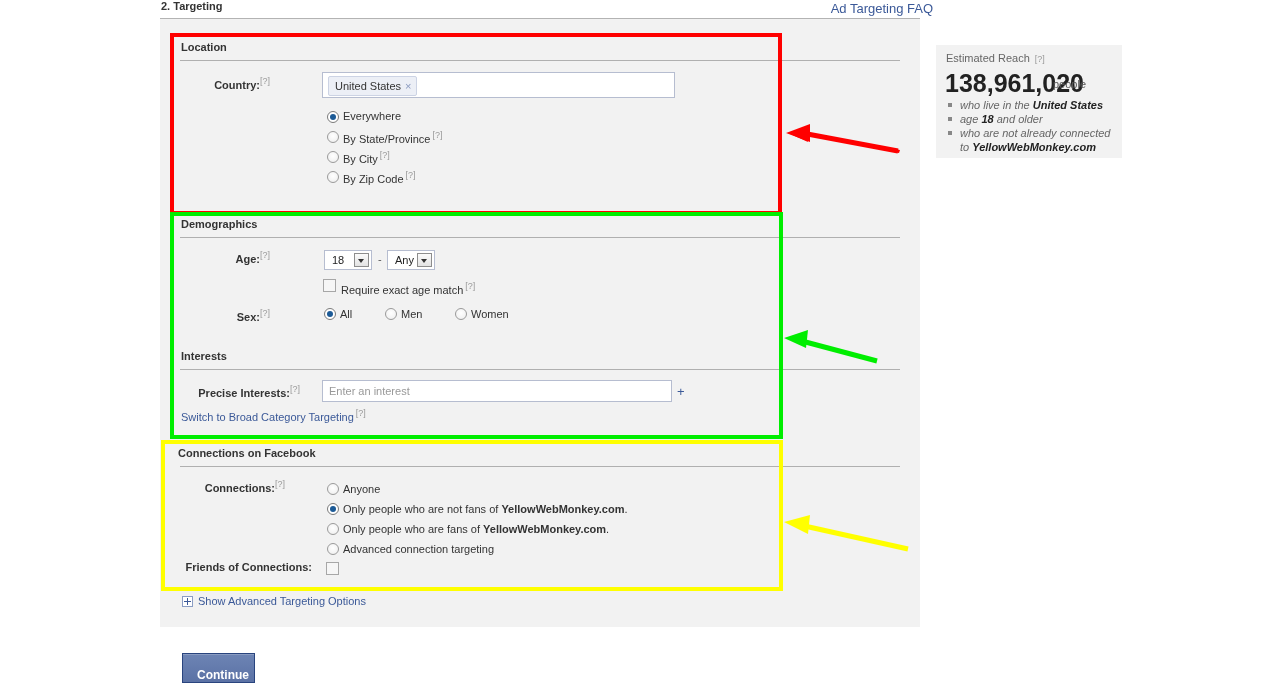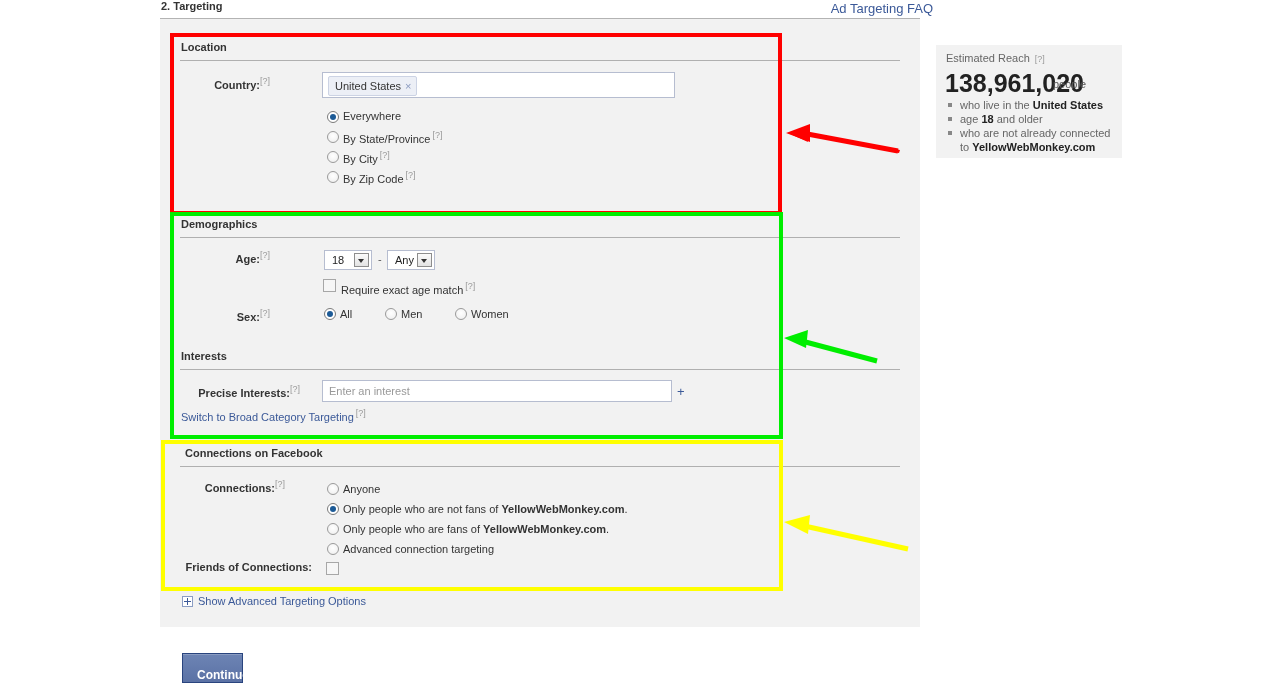--- a/index.html
+++ b/index.html
@@ -266,21 +266,21 @@
     width: 7px;
     height: 1px;
     background: #3b5998;
   }
 
   
   .continue-btn {
     position: absolute;
     left: 182px;
     top: 653px;
-    width: 61px;
+    width: 73px;
     height: 24px;
     background: linear-gradient(#6d84b4, #5b72a5);
     border: 1px solid #29447e;
     box-shadow: inset 0 1px 0 #8a9cc2;
     color: #ffffff;
     font-family: "Liberation Sans", sans-serif;
     font-size: 12px;
     font-weight: bold;
     cursor: pointer;
     padding: 14px;
@@ -319,20 +319,21 @@
     color: #555555;
   }
   .reach-list {
     position: absolute;
     left: 12px;
     top: 53px;
     width: 170px;
     margin: 0;
     padding: 0;
     list-style: none;
+    font-style: italic;
   }
   .reach-list li {
     position: relative;
     padding-left: 12px;
     font-size: 11px;
     line-height: 14px;
     color: #666666;
   }
   .reach-list li::before {
     content: "";
@@ -445,21 +446,21 @@
     <span>Precise Interests:</span><span class="qmark">[?]</span>
   </div>
 
   <input class="text-input" style="left: 322px; top: 380px; width: 350px; height: 22px;" placeholder="Enter an interest">
   <div class="plus-btn" style="left:677px; top:384px;">+</div>
 
   <a class="blue-link" style="left:181px; top:408px;">
     <span>Switch to Broad Category Targeting</span><span class="qmark-inline">[?]</span>
   </a>
 
-  <div class="section-head" style="left:185px; top:447px;">Connections on Facebook</div>
+  <div class="section-head" style="left:178px; top:447px;">Connections on Facebook</div>
   <div class="section-rule" style="top:466px;"></div>
 
   <div class="row-label" style="left:180px; top:479px; width:105px;">
     <span>Connections:</span><span class="qmark">[?]</span>
   </div>
 
   <div class="radio" style="left:327px; top:483px;"></div>
   <div class="opt-label" style="left:343px; top:483px;">Anyone</div>
 
   <div class="radio on" style="left:327px; top:503px;"></div>

